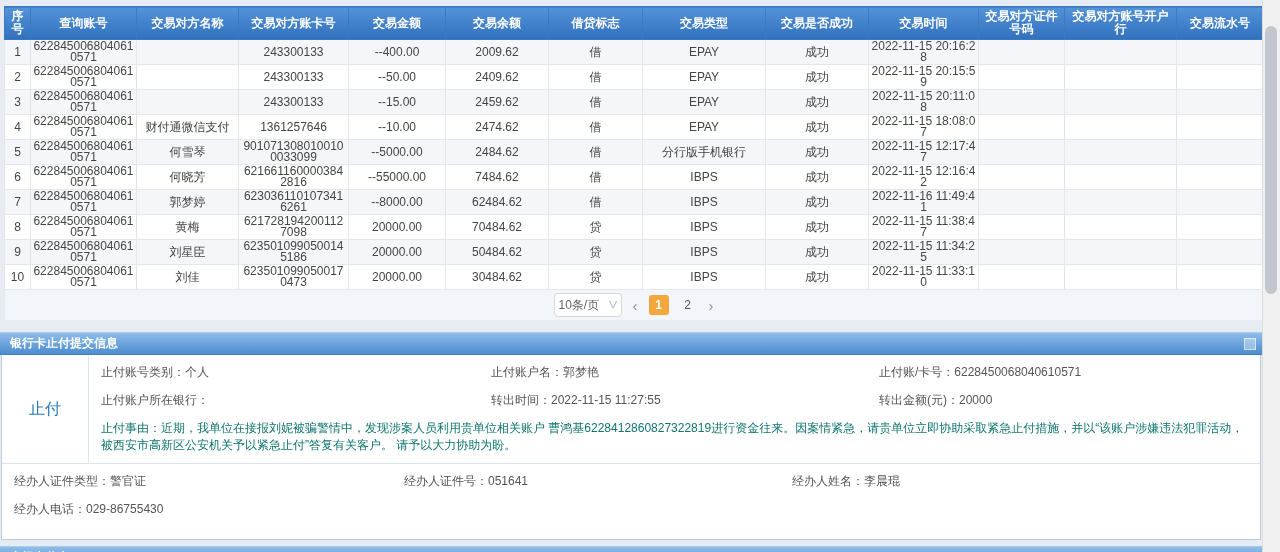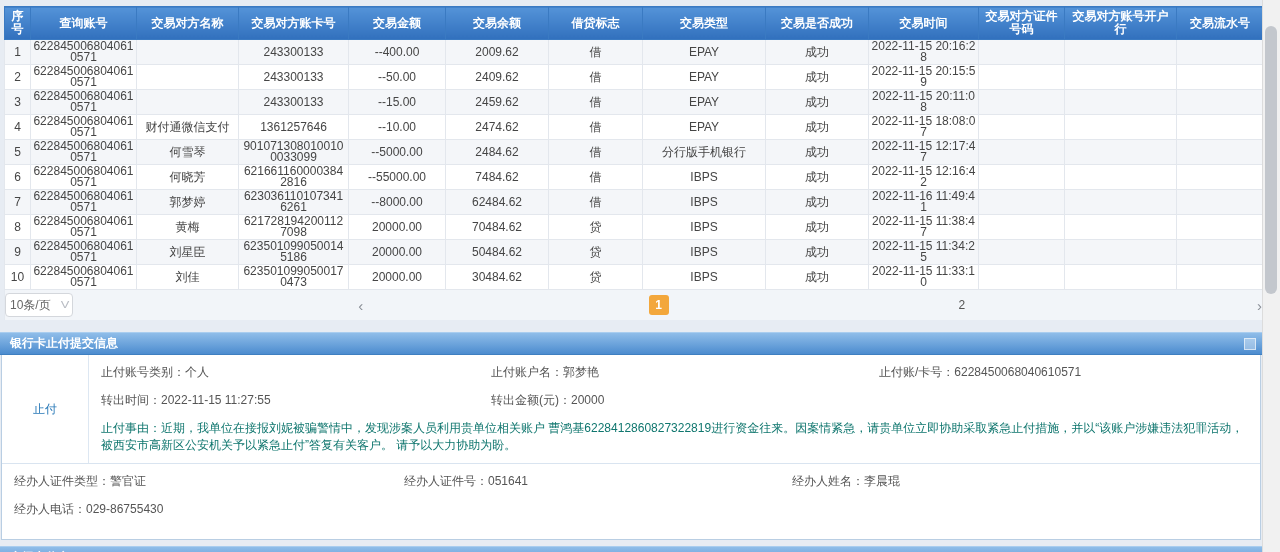--- a/index.html
+++ b/index.html
@@ -23,22 +23,22 @@
     font-size:12px;color:#454545;text-align:center;
     border:1px solid #e3e7ed;padding:1px 2px;line-height:11px;
     word-break:break-all;height:19px;overflow:hidden;
   }
   table.grid tbody tr:nth-child(odd) td{background:#f4f6f9;}
   table.grid tbody tr:nth-child(even) td{background:#ffffff;}
 
   .tx-table{width:1259px;margin:6px 0 0 4px;}
 
   
-  .pager{height:30px;display:flex;align-items:center;justify-content:space-between;
-    font-size:12px;color:#666;background:#f2f5f9;margin:0 0 0 4px;width:1259px;
+  .pager{height:30px;display:flex;align-items:center;justify-content:center;
+    gap:9px;font-size:12px;color:#666;background:#f2f5f9;margin:0 0 0 4px;width:1259px;
     border-left:1px solid #e4e9f0;border-right:1px solid #e4e9f0;}
   .page-size{width:58px;height:22px;border:1px solid #d4d7dc;border-radius:4px;
     background:#fff;display:flex;align-items:center;justify-content:space-between;
     padding:0 4px;color:#666;overflow:hidden;white-space:nowrap;cursor:pointer;}
   .page-size .chev{color:#b9bdc4;font-size:9px;transform:scaleX(1.4);}
   .pg-arrow{color:#8a8f97;font-size:15px;line-height:15px;cursor:pointer;padding:0 2px;}
   .pg-num{min-width:20px;height:20px;line-height:20px;text-align:center;
     border-radius:3px;cursor:pointer;color:#555;}
   .pg-num.active{background:#f3a73c;color:#fff;font-weight:bold;}
 
@@ -50,21 +50,21 @@
   .collapse-box{position:absolute;right:14px;top:5px;width:10px;height:10px;
     background:rgba(255,255,255,.35);border:1px solid rgba(255,255,255,.6);cursor:pointer;}
 
   
   .sec-body{background:#fff;border:1px solid #b9cee3;border-top:none;
     width:1258px;margin-left:1px;}
   .blk{display:flex;align-items:stretch;}
   .blk + .blk{border-top:1px solid #d9e4f0;}
   .blk-label{width:86px;flex:none;border-right:1px solid #dde7f2;
     display:flex;align-items:center;justify-content:center;
-    color:#2a7ab8;font-size:12px;}
+    color:#2a7ab8;font-size:16px;}
   .blk-fields{flex:1;padding:9px 14px 7px 12px;font-size:12px;color:#555;}
   .frow{display:grid;grid-template-columns:390px 388px 1fr;margin-bottom:11px;}
   .field{white-space:nowrap;overflow:hidden;}
   .reason{line-height:17px;white-space:normal;margin:3px 0 2px 0;color:#0f766e;}
 
   
   .scrollbar{position:absolute;right:0;top:0;width:17px;height:552px;
     background:#f1f1f1;border-left:1px solid #dcdcdc;}
   .scroll-thumb{position:absolute;left:2px;top:26px;width:12px;height:268px;
     background:#c3c7cd;border-radius:6px;cursor:pointer;}
@@ -292,20 +292,23 @@
           </div>
           <div class="field">
             <span>止付账户名：</span><span>郭梦艳</span>
           </div>
           <div class="field">
             <span>止付账/卡号：</span><span>6228450068040610571</span>
           </div>
         </div>
         <div class="frow">
           <div class="field">
+            <span>止付账户所在银行：</span><span></span>
+          </div>
+          <div class="field">
             <span>转出时间：</span><span>2022-11-15 11:27:55</span>
           </div>
           <div class="field">
             <span>转出金额(元)：</span><span>20000</span>
           </div>
         </div>
         <div class="reason">
           <span>止付事由：</span><span>近期，我单位在接报刘妮被骗警情中，发现涉案人员利用贵单位相关账户 曹鸿基6228412860827322819进行资金往来。因案情紧急，请贵单位立即协助采取紧急止付措施，并以“该账户涉嫌违法犯罪活动，被西安市高新区公安机关予以紧急止付”答复有关客户。 请予以大力协助为盼。</span>
         </div>
       </div>

